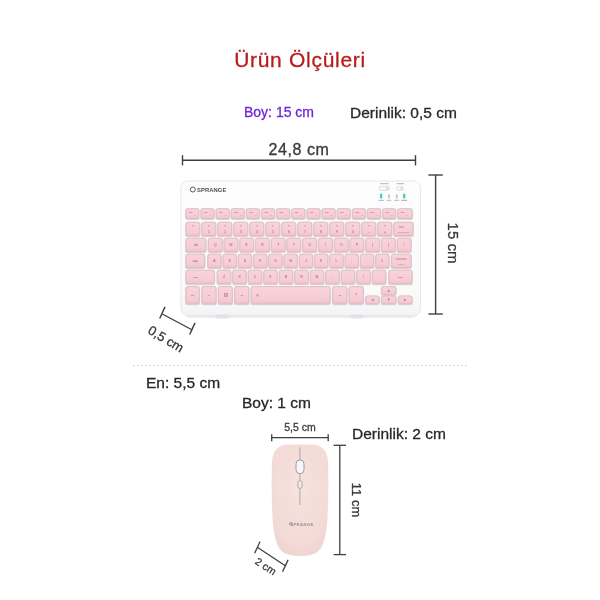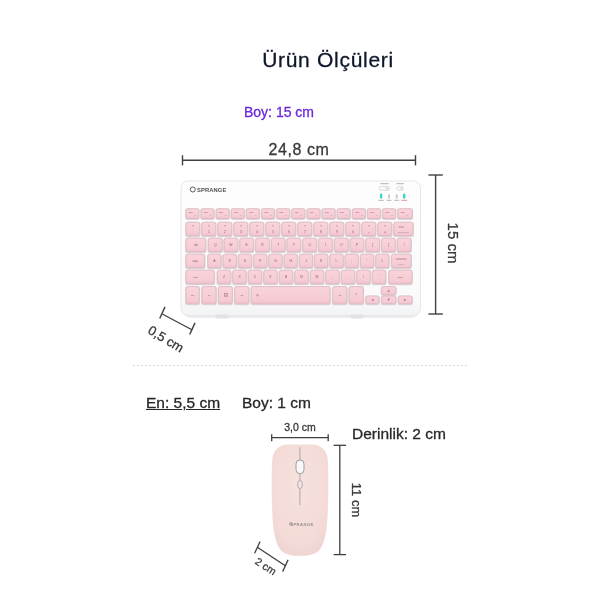--- a/index.html
+++ b/index.html
@@ -5,35 +5,36 @@
   html,body { margin:0; padding:0; width:600px; height:600px; background:#ffffff;
     font-family:"Liberation Sans", sans-serif; }
   .abs { position:absolute; white-space:nowrap; }
   .t { -webkit-text-stroke:0.3px currentColor; }
   #page { position:relative; width:600px; height:600px; overflow:hidden; }
 </style>
 </head>
 <body>
 <div id="page">
 
-<div class="abs t" style="left:300px; top:48px; transform:translateX(-50%); font-size:21px; color:#0f172a; font-weight:500; letter-spacing:0.7px;margin-left:28px;">Ürün Ölçüleri</div>
+<div class="abs t" style="left:300px; top:48px; transform:translateX(-50%); font-size:21px; color:#b91c1c; font-weight:500; letter-spacing:0.7px;">Ürün Ölçüleri</div>
 
 
 <div class="abs t" style="left:244px; top:104px; font-size:14px; color:#6d28d9;">Boy: 15 cm</div>
 
+<div class="abs t" style="left:350px; top:104px; font-size:15.5px; color:#27272a;">Derinlik: 0,5 cm</div>
 
 <div class="abs t" style="left:299px; top:141px; transform:translateX(-50%); font-size:16px; letter-spacing:0.6px; color:#39393c;text-align:center;">24,8 cm</div>
 
-<div class="abs t" style="left:146px; top:394px; font-size:15.5px; color:#27272a;text-decoration:underline;">En: 5,5 cm</div>
+<div class="abs t" style="left:146px; top:374px; font-size:15.5px; color:#27272a;">En: 5,5 cm</div>
 
 <div class="abs t" style="left:242px; top:394px; font-size:15.5px; color:#27272a;">Boy: 1 cm</div>
 
 <div class="abs t" style="left:352px; top:394px; font-size:15.5px; color:#27272a;margin-top:31px;">Derinlik: 2 cm</div>
 
-<div class="abs t" style="left:300px; top:421px; transform:translateX(-50%); font-size:10.5px; color:#39393c;">3,0 cm</div>
+<div class="abs t" style="left:300px; top:421px; transform:translateX(-50%); font-size:10.5px; color:#39393c;">5,5 cm</div>
 
 <svg width="600" height="600" style="position:absolute;left:0;top:0;" xmlns="http://www.w3.org/2000/svg">
 <defs>
   <radialGradient id="mousebody" cx="50%" cy="38%" r="75%">
     <stop offset="0%" stop-color="#f7e2dd"></stop>
     <stop offset="70%" stop-color="#f3dad6"></stop>
     <stop offset="100%" stop-color="#edd1ce"></stop>
   </radialGradient>
   <linearGradient id="keyfill" x1="0" y1="0" x2="0" y2="1">
     <stop offset="0%" stop-color="#f9d4da"></stop>

